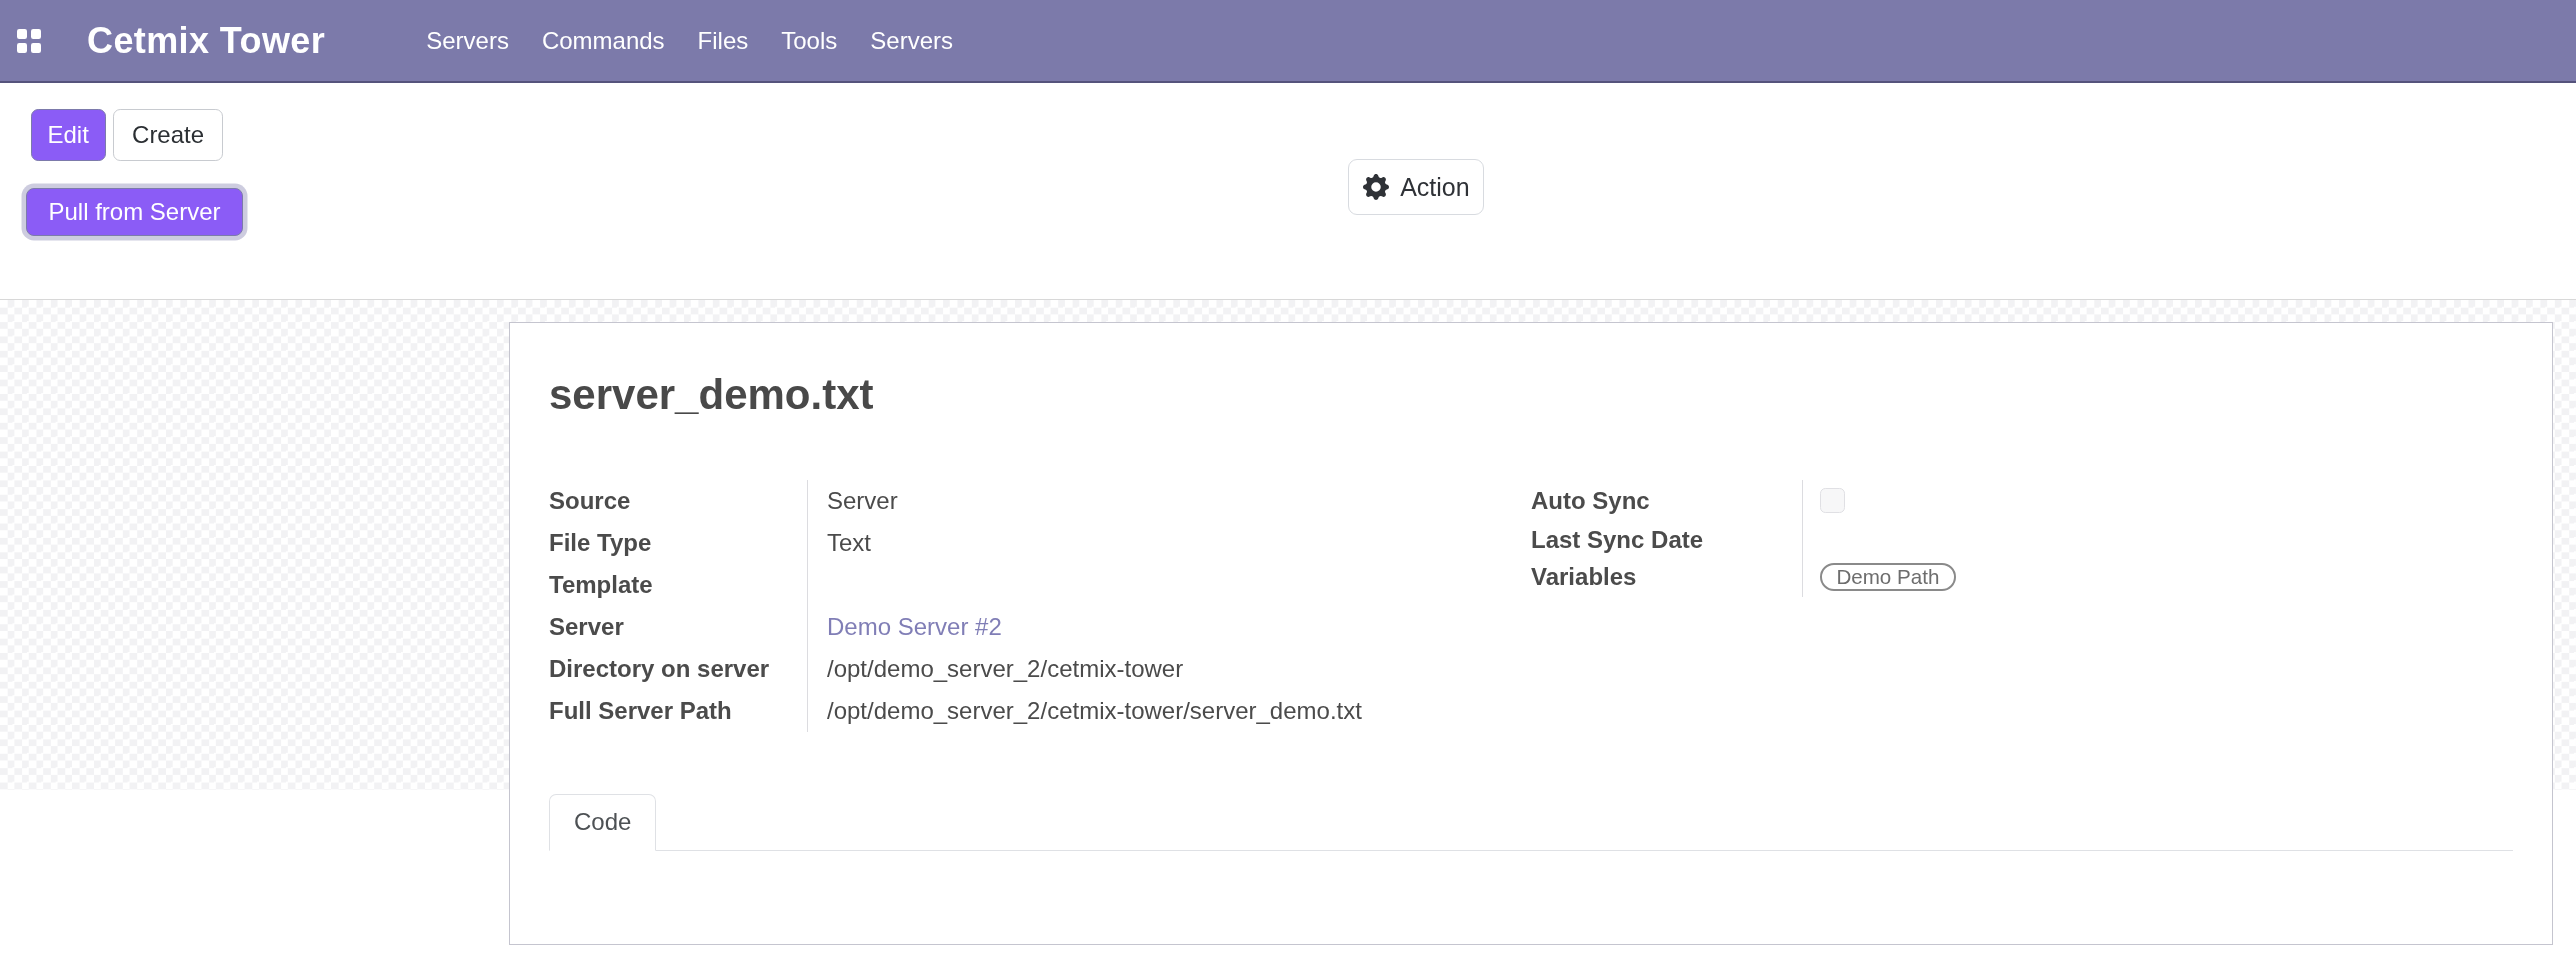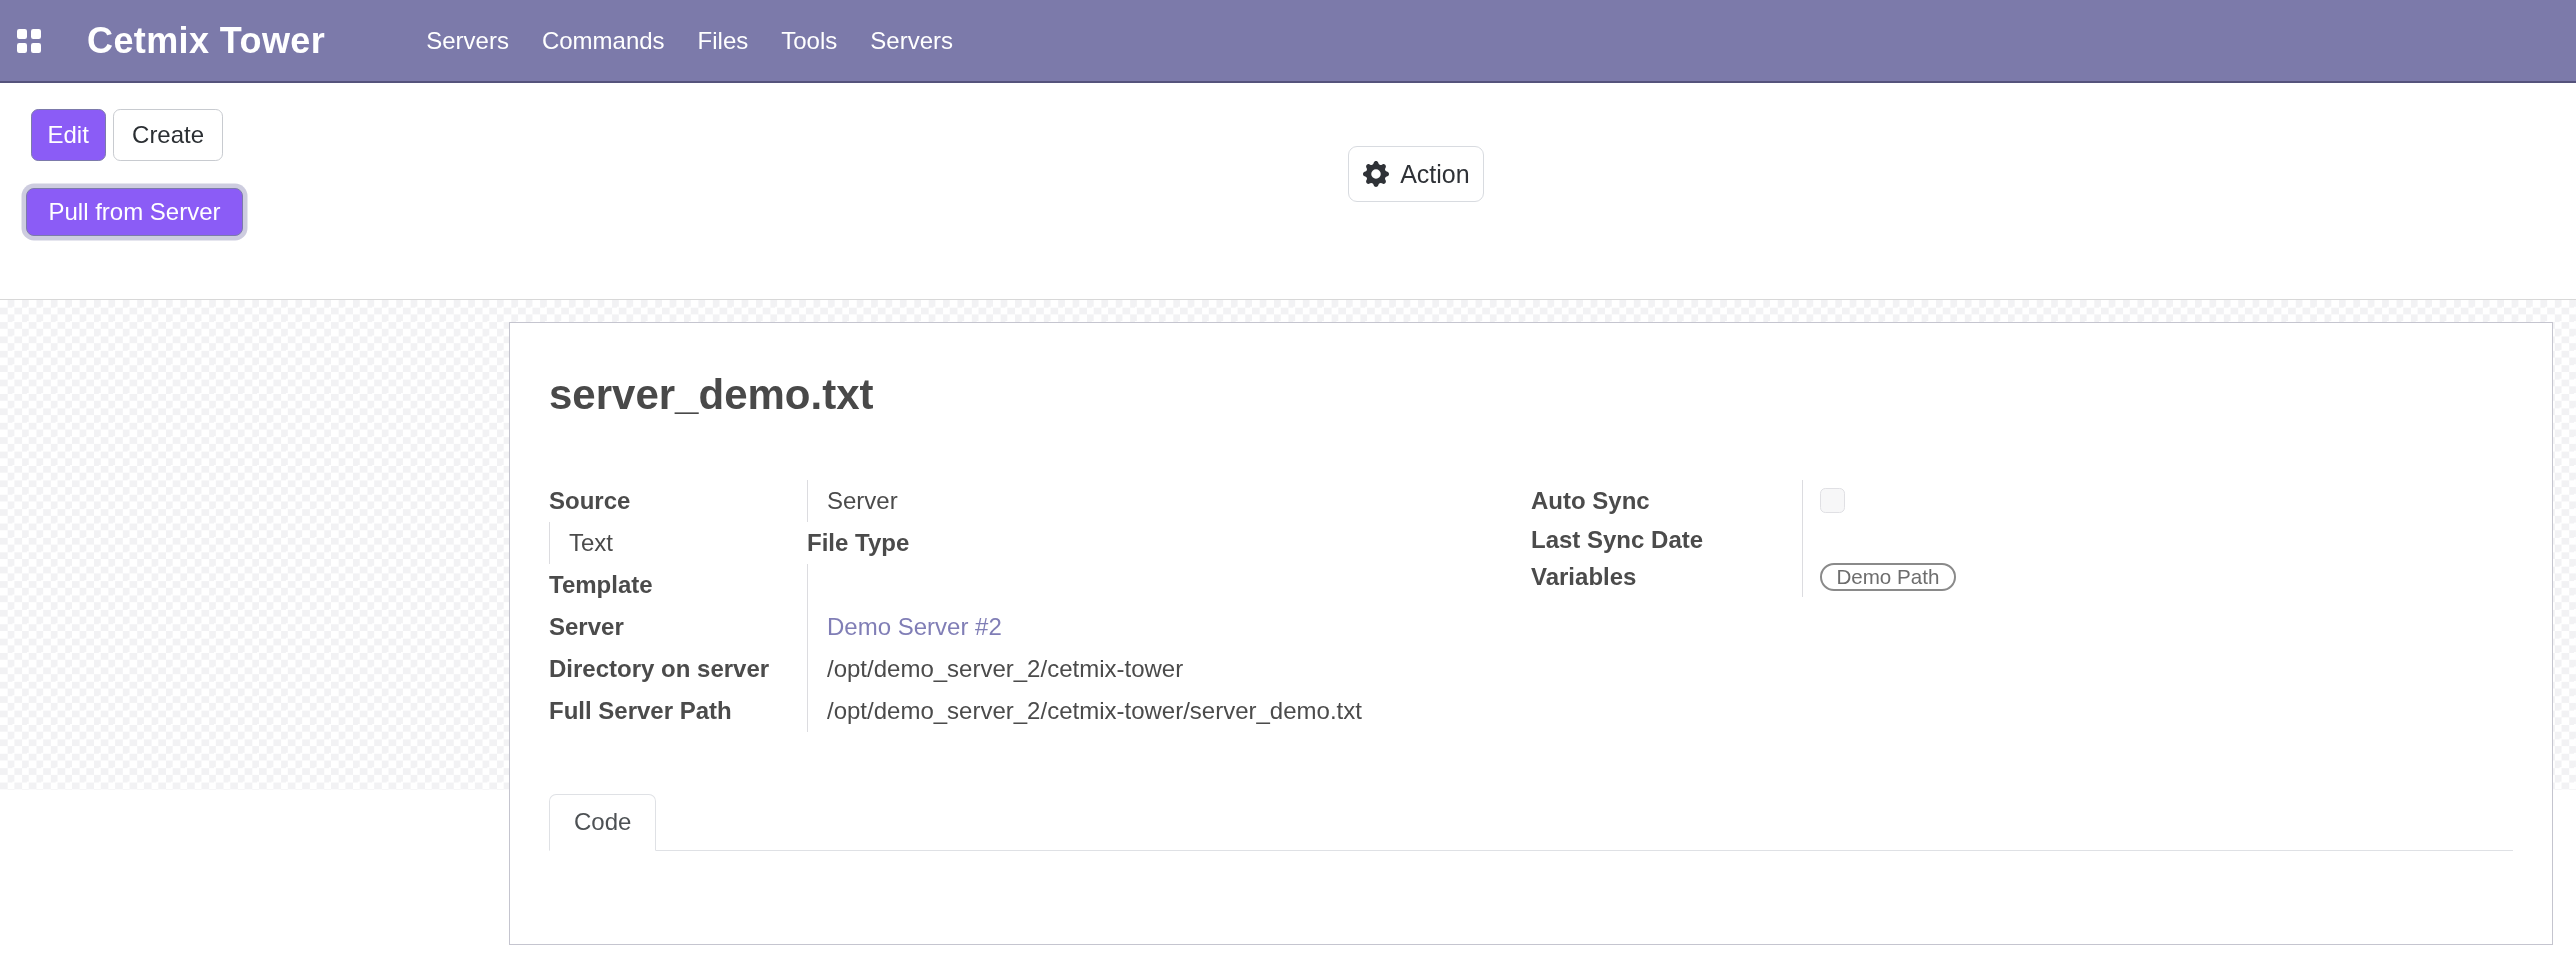--- a/index.html
+++ b/index.html
@@ -30,21 +30,21 @@
          font-family:inherit; font-size:24px; border-radius:7.2px; cursor:pointer;
          border:0.9px solid transparent; background:#fff; }
   .btn-primary { background:#8b5cf6; color:#fff; border-color:#7C7AAB; }
   .btn-secondary { background:#fff; color:#2b2f33; border-color:#c8cbd0; }
 
   .cp-buttons { margin:26px 0 0 30.5px; display:flex; gap:7.2px; }
   .cp-buttons .btn { height:52px; }
   .btn-edit { padding:0 16px; }
   .btn-create { padding:0 18px; }
 
-  .action-btn { position:absolute; left:1348px; top:63px; height:56px; padding:0 13.5px;
+  .action-btn { position:absolute; left:1348px; top:76px; height:56px; padding:0 13.5px;
                 border:0.9px solid #d8dbe0; border-radius:9px; background:#fff;
                 color:#2f3237; font-size:25px; gap:11.7px; }
   .action-btn svg { width:26px; height:26px; fill:#2f3237; }
 
   .cp-row3 { margin:27px 0 0 26px; }
   .pull-btn { height:48px; padding:0 21.5px; border-radius:8px;
               box-shadow:0 0 0 4.5px rgba(124,122,171,.38); }
 
   
   .content { position:relative; flex:1 1 auto; background-color:#fff;
@@ -122,22 +122,22 @@
   <main class="content">
     <div class="sheet">
       <h1>server_demo.txt</h1>
 
       <div class="group">
 
         <div class="gcol gcol-left">
           <div class="cell lbl">Source</div>
           <div class="cell val">Server</div>
 
+          <div class="cell lbl">File Type</div>
           <div class="cell val">Text</div>
-          <div class="cell lbl">File Type</div>
 
           <div class="cell lbl">Template</div>
           <div class="cell val"></div>
 
           <div class="cell lbl">Server</div>
           <div class="cell val">
             <a>Demo Server #2</a>
           </div>
 
           <div class="cell lbl">Directory on server</div>

